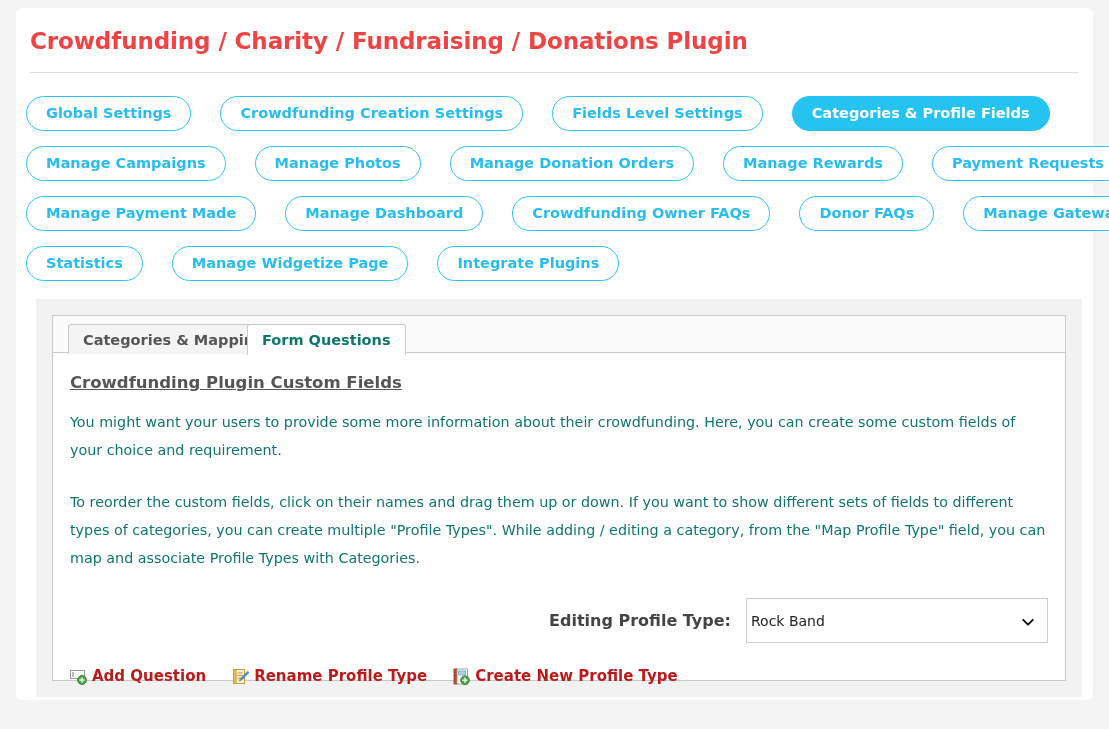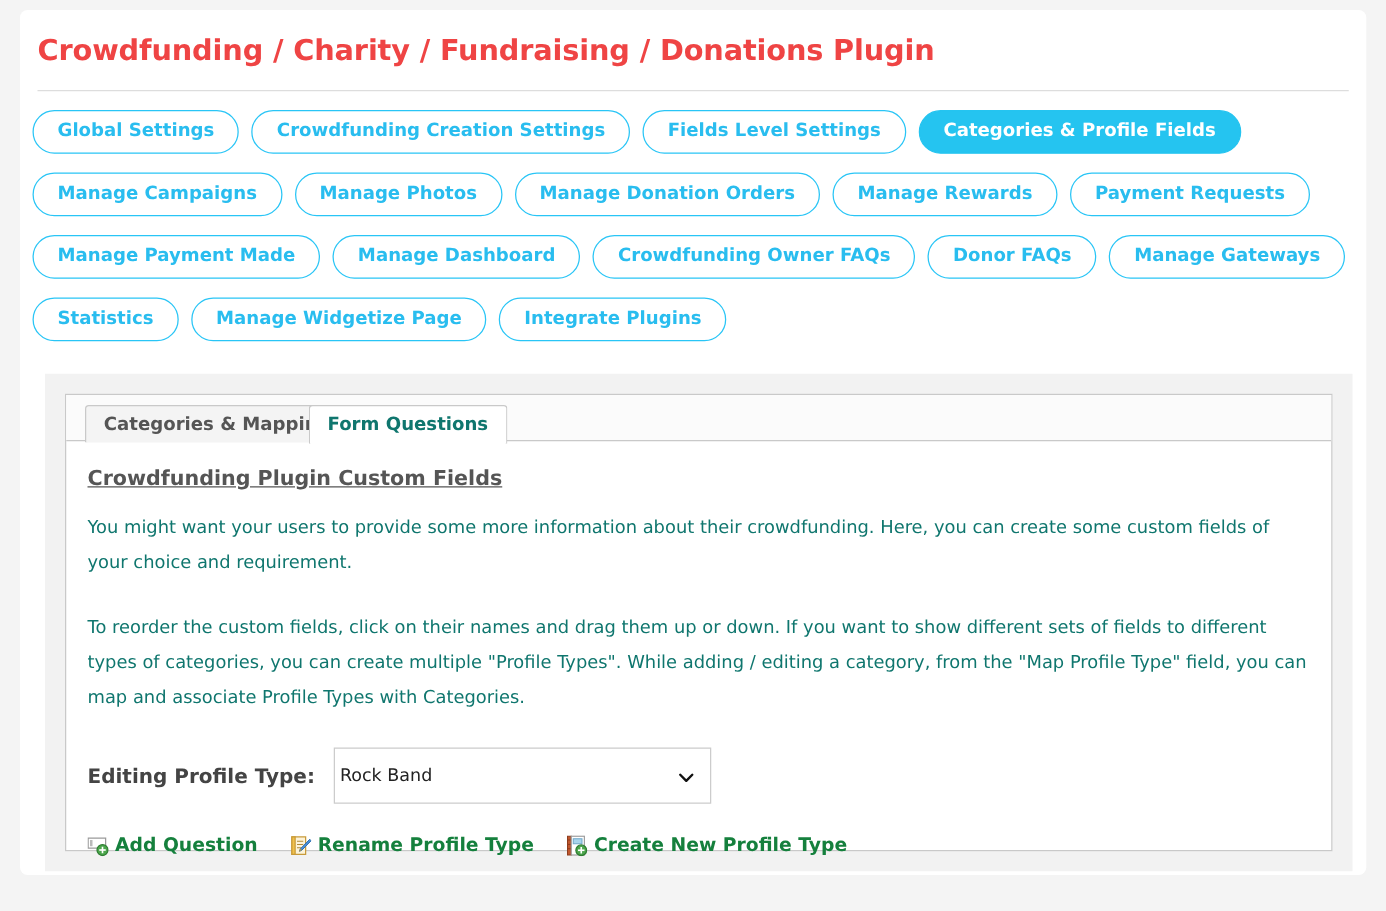--- a/index.html
+++ b/index.html
@@ -38,22 +38,23 @@
   }
 
   
   .nav-wrap {
     position: absolute;
     left: 10px; top: 80px;
     width: 1055px;
   }
   .nav-row {
     display: flex;
-    align-items: flex-start;
+    align-items: center;
     height: 50px;
+    gap: 19px;
   }
   .pill {
     display: inline-flex;
     align-items: center;
     justify-content: center;
     height: 35px;
     padding: 0 19px;
     margin-right: 10px;
     border: 1px solid #29c5f6;
     border-radius: 20px;
@@ -139,20 +140,21 @@
     margin: 0;
     max-width: 988px;
   }
   .para.second { margin-top: 24px; }
 
   
   .profile-row {
     display: flex;
     align-items: center;
     margin-top: 26px;
+    justify-content: flex-end;
   }
   .profile-label {
     font-size: 16px;
     font-weight: bold;
     color: #444444;
     margin-right: 15px;
     white-space: nowrap;
   }
   .profile-select {
     position: relative;
@@ -180,21 +182,21 @@
   
   .actions {
     display: flex;
     align-items: center;
     margin-top: 24px;
   }
   .action-link {
     display: inline-flex;
     align-items: center;
     margin-right: 26px;
-    color: #15803d;
+    color: #b91c1c;
     font-size: 15px;
     font-weight: bold;
     text-decoration: none;
     cursor: pointer;
     white-space: nowrap;
   }
   .action-link .ico {
     width: 17px; height: 17px;
     margin-right: 5px;
     display: inline-block;

